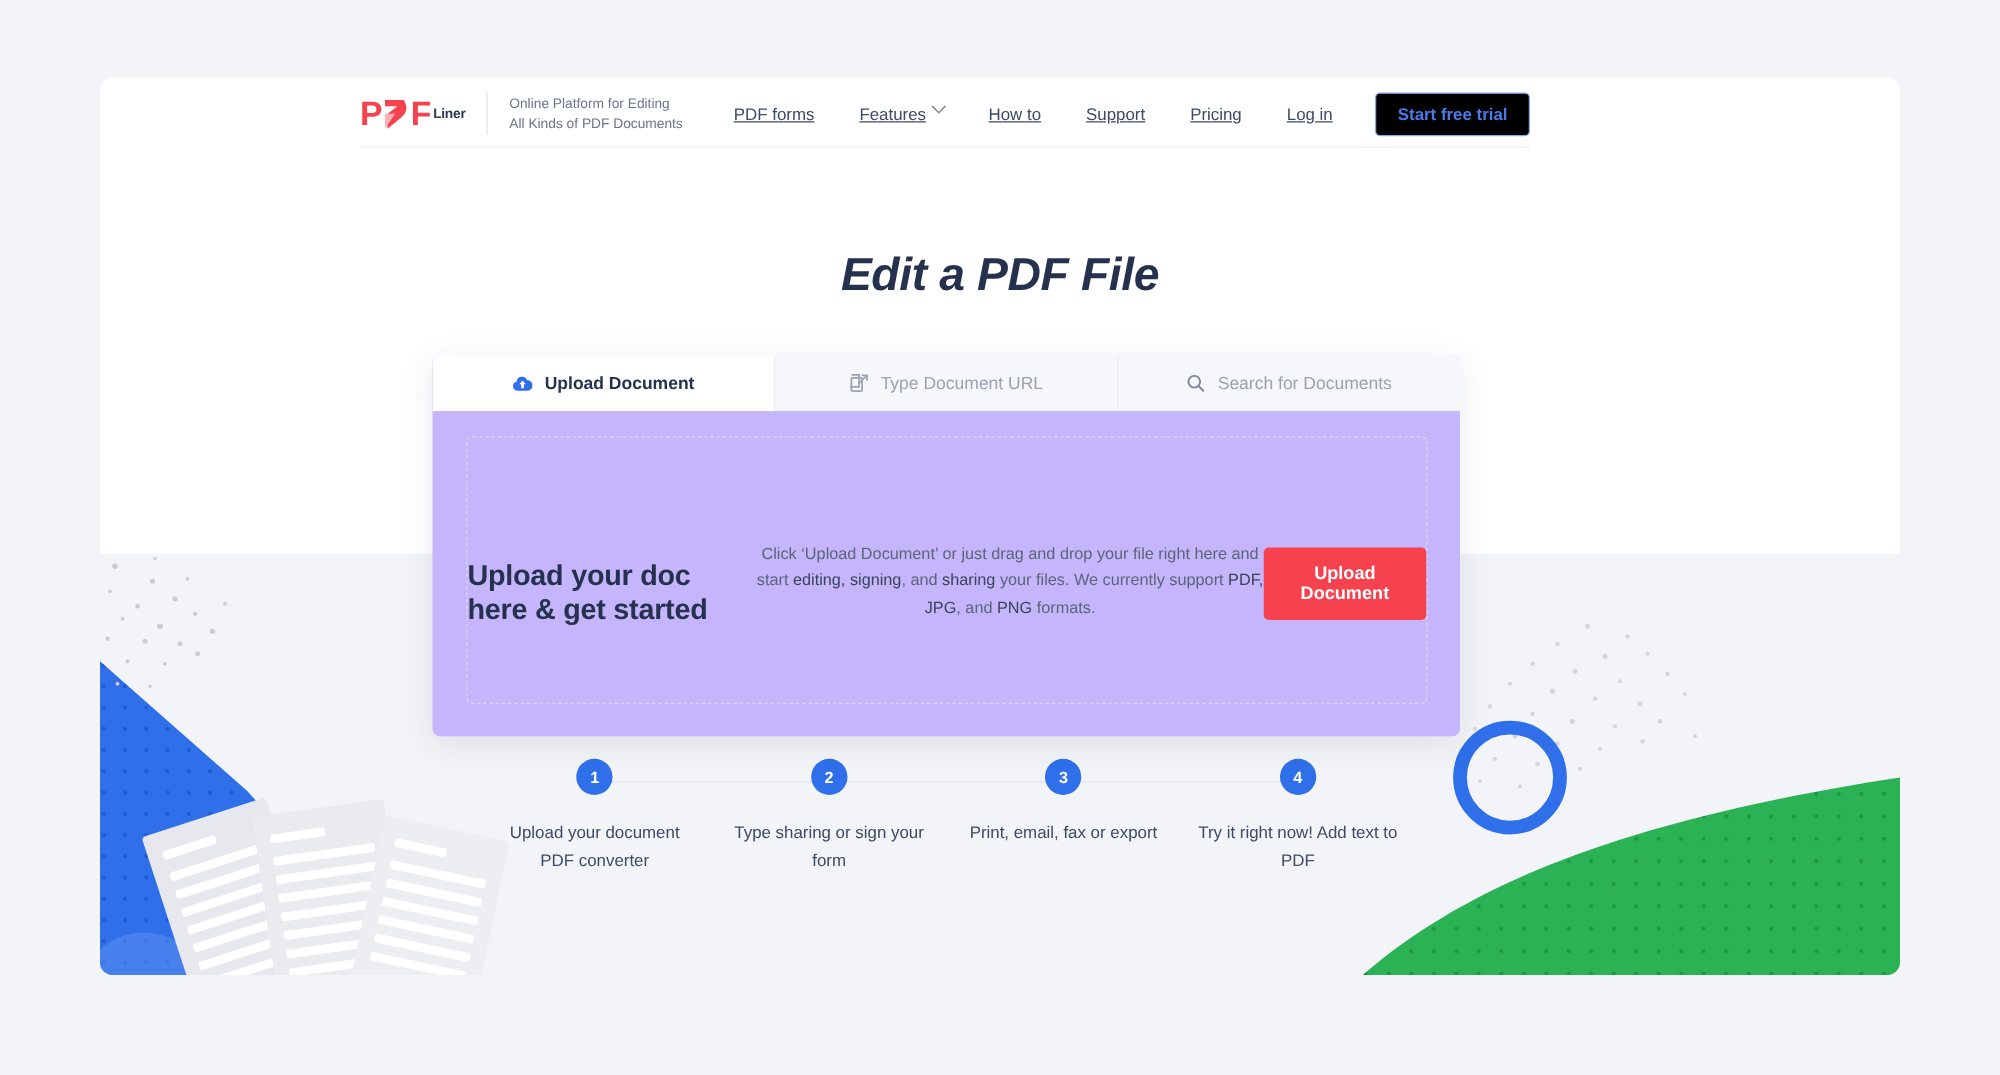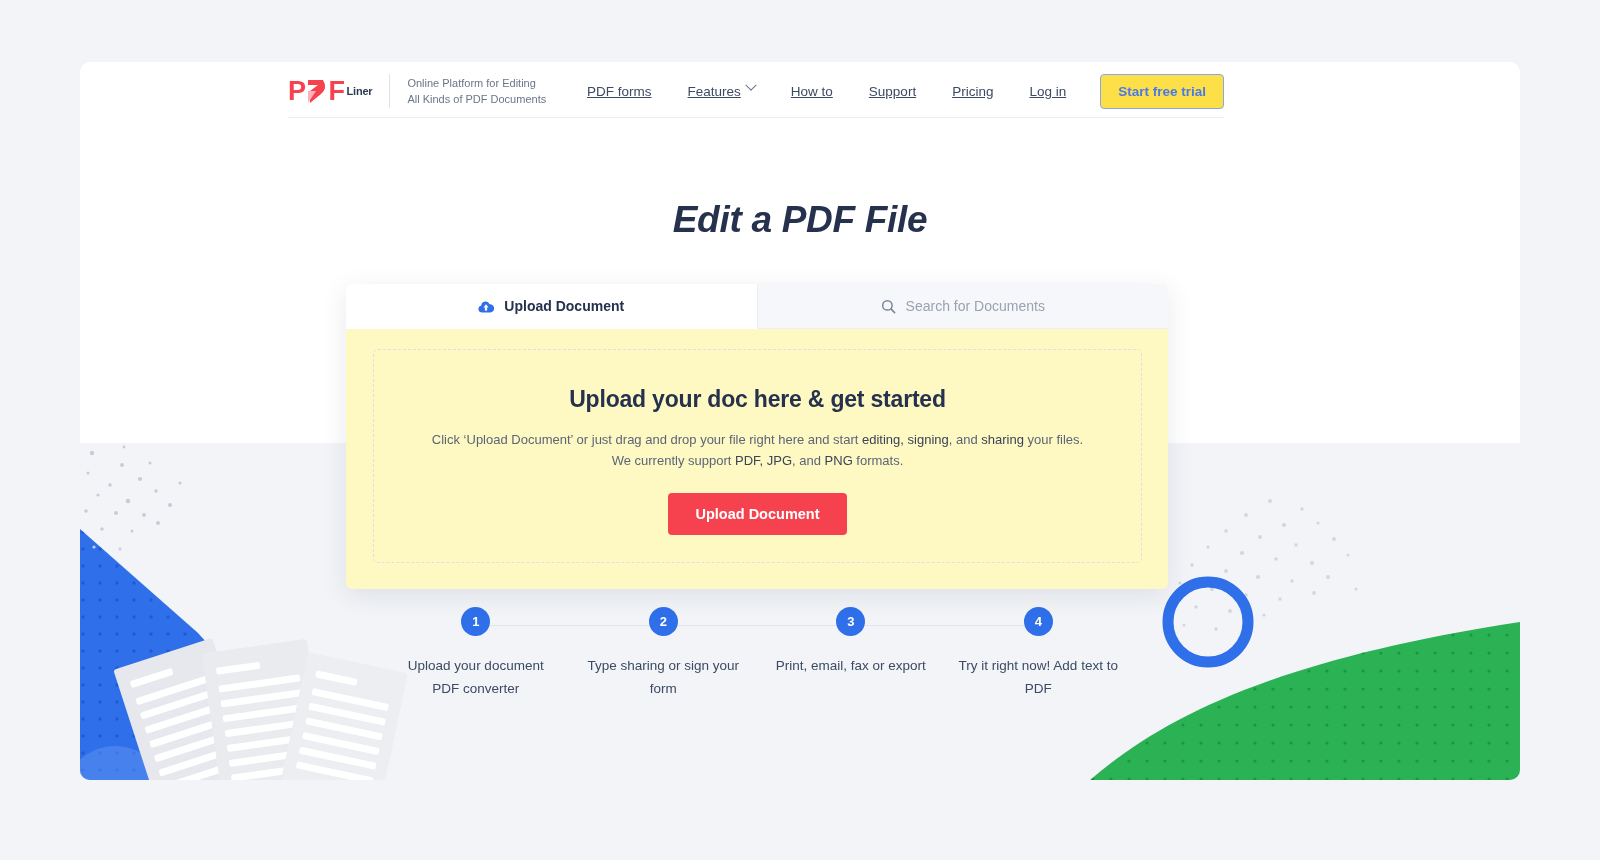--- a/index.html
+++ b/index.html
@@ -108,21 +108,21 @@
     width: 8px;
     height: 8px;
     border-right: 1.4px solid #6b7588;
     border-bottom: 1.4px solid #6b7588;
     transform: rotate(45deg) translate(-2px,-2px);
   }
   .cta-btn {
     margin-left: 34px;
     border: 1px solid #8aa6e8;
     color: #4a79e8;
-    background: #fde047;
+    background: #000000;
     font-size: 13.5px;
     font-weight: bold;
     border-radius: 4px;
     padding: 9px 17px;
     cursor: pointer;
     white-space: nowrap;
     font-family: "Liberation Sans", sans-serif;
   }
 
   
@@ -154,21 +154,21 @@
     font-style: italic;
   }
 
   
   .panel {
     position: absolute;
     left: 266px;
     top: 222px;
     width: 822px;
     height: 305px;
-    background: #fef9c3;
+    background: #c4b5fd;
     border-radius: 6px;
     box-shadow: 0 6px 26px rgba(38,50,80,0.10);
     z-index: 5;
   }
 
   .tabs {
     display: flex;
     height: 45px;
     border-radius: 6px 6px 0 0;
     overflow: hidden;
@@ -200,21 +200,21 @@
 
   .dropzone {
     position: absolute;
     left: 27px;
     top: 65px;
     width: 769px;
     height: 214px;
     border: 1.5px dashed #dcdfe8;
     border-radius: 5px;
     display: flex;
-    flex-direction: column;
+    flex-direction: row;
     align-items: center;
   }
   .dz-title {
     margin-top: 36px;
     font-size: 23px;
     font-weight: bold;
     color: #25314d;
     letter-spacing: -0.2px;
   }
   .dz-sub {
@@ -492,20 +492,31 @@
         <span class="tab-icon">
           <svg width="16" height="13" viewBox="0 0 16 13">
             <path d="M3.6 12.5 A3.6 3.6 0 0 1 3.3 5.4 A4.3 4.3 0 0 1 11.6 4.2 A3.3 3.3 0 0 1 12.4 12.5 Z" fill="#2f6fea"></path>
             <path d="M8 4.3 L10.6 7.4 L5.4 7.4 Z" fill="#ffffff"></path>
             <rect x="6.9" y="7.2" width="2.2" height="3.4" fill="#ffffff"></rect>
           </svg>
         </span>
         <span>Upload Document</span>
       </div>
 
+      <div class="tab">
+        <span class="tab-icon">
+          <svg width="15" height="15" viewBox="0 0 15 15">
+            <path d="M1.2 4.2 h6 v9.6 h-9.6" fill="none" stroke="#9aa2b1" stroke-width="1.4" transform="translate(0,-3.4)"></path>
+            <rect x="1.1" y="3.3" width="8.6" height="10.6" fill="none" stroke="#9aa2b1" stroke-width="1.4" rx="1"></rect>
+            <path d="M7.2 7.6 L13.4 1.4" stroke="#9aa2b1" stroke-width="1.4" fill="none"></path>
+            <path d="M9.4 1.3 L13.6 1.3 L13.6 5.4" fill="none" stroke="#9aa2b1" stroke-width="1.4"></path>
+          </svg>
+        </span>
+        <span>Type Document URL</span>
+      </div>
 
       <div class="tab">
         <span class="tab-icon">
           <svg width="15" height="15" viewBox="0 0 15 15">
             <circle cx="6.4" cy="6.4" r="4.7" fill="none" stroke="#7b8597" stroke-width="1.5"></circle>
             <path d="M9.9 9.9 L13.6 13.6" stroke="#7b8597" stroke-width="1.6" stroke-linecap="round"></path>
           </svg>
         </span>
         <span>Search for Documents</span>
       </div>

